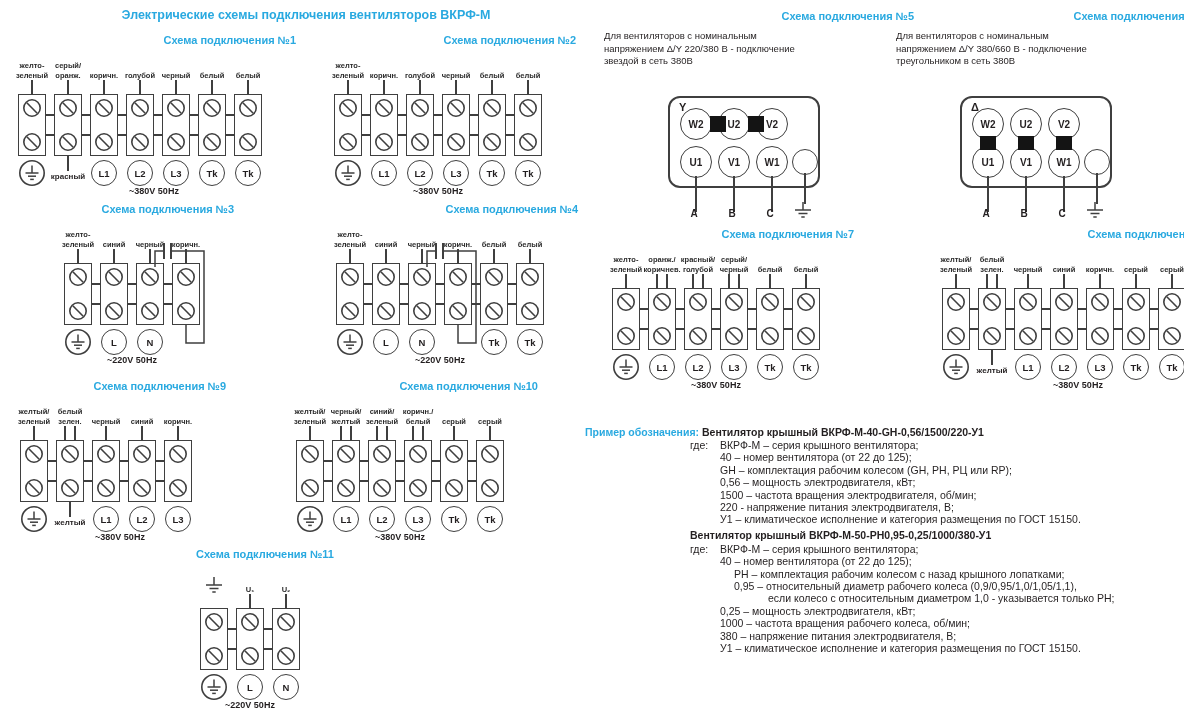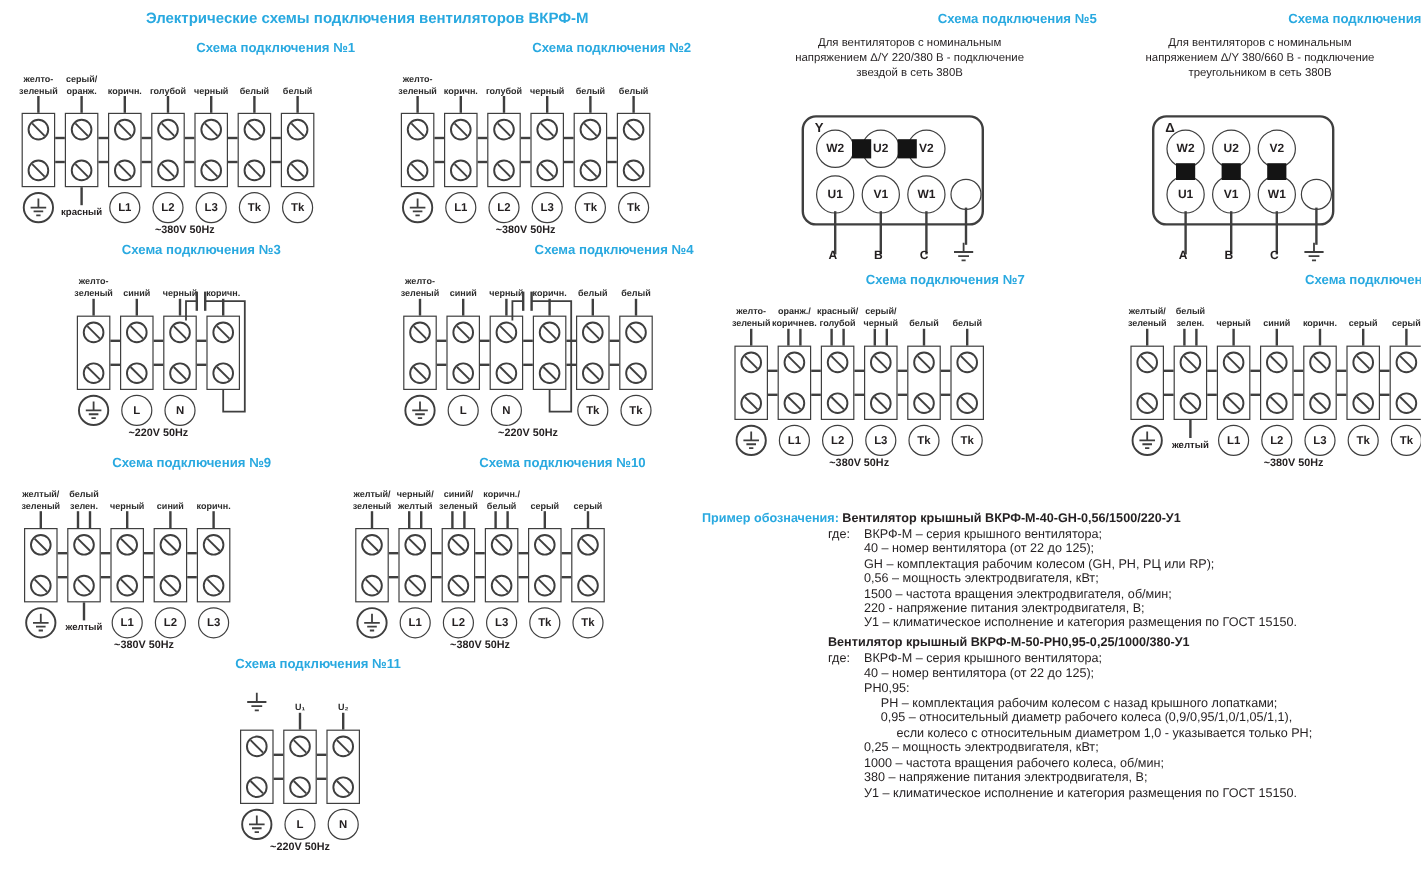--- a/index.html
+++ b/index.html
@@ -19,21 +19,21 @@
   .screw-top{position:absolute;top:3px;left:50%;transform:translateX(-50%);line-height:0}
   .screw-bot{position:absolute;bottom:3px;left:50%;transform:translateX(-50%);line-height:0}
   .t-bus{position:absolute;height:1.5px;background:#3f3f3f;z-index:1}
   .t-circle{position:absolute;top:126px;width:26px;height:26px;border:1.6px solid #3f3f3f;
      border-radius:50%;box-sizing:border-box;display:flex;align-items:center;justify-content:center;
      font-size:9.5px;font-weight:bold;background:#fff;z-index:2}
   .t-gnd{position:absolute;top:125px;line-height:0;z-index:2}
   .t-belowwire{position:absolute;top:120px;height:17px;width:1.5px;background:#3f3f3f}
   .t-below{position:absolute;top:138px;width:60px;text-align:center;font-size:8px;font-weight:bold}
   .t-voltage{position:absolute;top:152px;left:0;width:100%;text-align:center;font-size:9px;font-weight:bold}
-  .m-desc{position:absolute;top:20px;left:14px;width:100%;text-align:center;font-size:9.5px;line-height:1.32}
+  .m-desc{position:absolute;top:20px;left:0;width:100%;font-size:9.5px;line-height:1.32}
   .m-box{position:absolute;left:64px;top:86px;width:152px;height:92px;border:2px solid #3f3f3f;
      border-radius:12px;box-sizing:border-box}
   .m-corner{position:absolute;left:9px;top:3px;font-size:11px;font-weight:bold}
   .m-circle{position:absolute;width:32px;height:32px;border:1.8px solid #3f3f3f;border-radius:50%;
      box-sizing:border-box;display:flex;align-items:center;justify-content:center;
      font-size:10px;font-weight:bold;background:#fff}
   .m-circle.empty{width:26px;height:26px}
   .m-bridge{position:absolute;background:#141414}
   .m-wire{position:absolute;width:1.5px;background:#3f3f3f}
   .m-phase{position:absolute;width:20px;text-align:center;font-size:10px;font-weight:bold;top:198px}
@@ -1064,23 +1064,22 @@
         <div class="ex-line" style="margin-left: 0px;">220 - напряжение питания электродвигателя, В;</div>
         <div class="ex-line" style="margin-left: 0px;">У1 – климатическое исполнение и категория размещения по ГОСТ 15150.</div>
       </div>
   </div>
   <div class="ex-title2">Вентилятор крышный ВКРФ-М-50-РН0,95-0,25/1000/380-У1</div>
   <div class="ex-row">
     <span class="ex-where">где:</span>
     <div class="ex-lines" id="ex-lines-2">
         <div class="ex-line" style="margin-left: 0px;">ВКРФ-М – серия крышного вентилятора;</div>
         <div class="ex-line" style="margin-left: 0px;">40 – номер вентилятора (от 22 до 125);</div>
-        <div class="ex-line" style="margin-left: 0px;">РН0,95:</div>
         <div class="ex-line" style="margin-left: 14px;">РН – комплектация рабочим колесом с назад крышного лопатками;</div>
         <div class="ex-line" style="margin-left: 14px;">0,95 – относительный диаметр рабочего колеса (0,9/0,95/1,0/1,05/1,1),</div>
-        <div class="ex-line" style="margin-left: 27px;">если колесо с относительным диаметром 1,0 - указывается только РН;</div>
+        <div class="ex-line" style="margin-left: 48px;">если колесо с относительным диаметром 1,0 - указывается только РН;</div>
         <div class="ex-line" style="margin-left: 0px;">0,25 – мощность электродвигателя, кВт;</div>
         <div class="ex-line" style="margin-left: 0px;">1000 – частота вращения рабочего колеса, об/мин;</div>
         <div class="ex-line" style="margin-left: 0px;">380 – напряжение питания электродвигателя, В;</div>
         <div class="ex-line" style="margin-left: 0px;">У1 – климатическое исполнение и категория размещения по ГОСТ 15150.</div>
       </div>
   </div>
 </div>
 
 </body></html>

